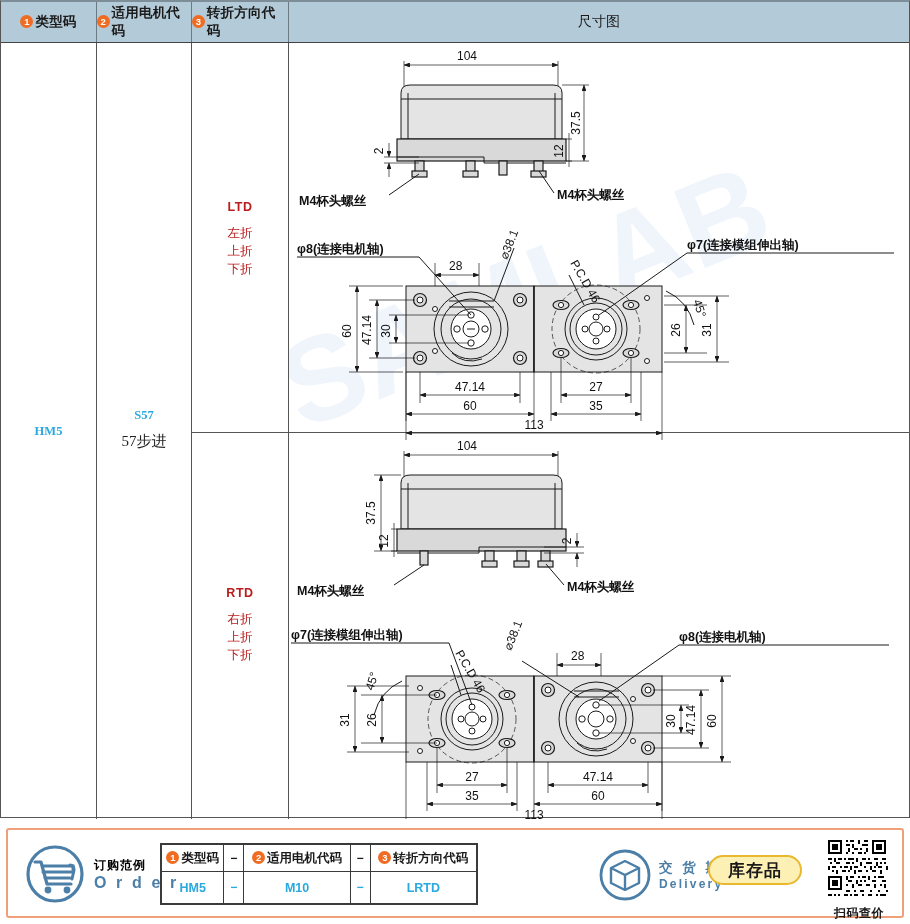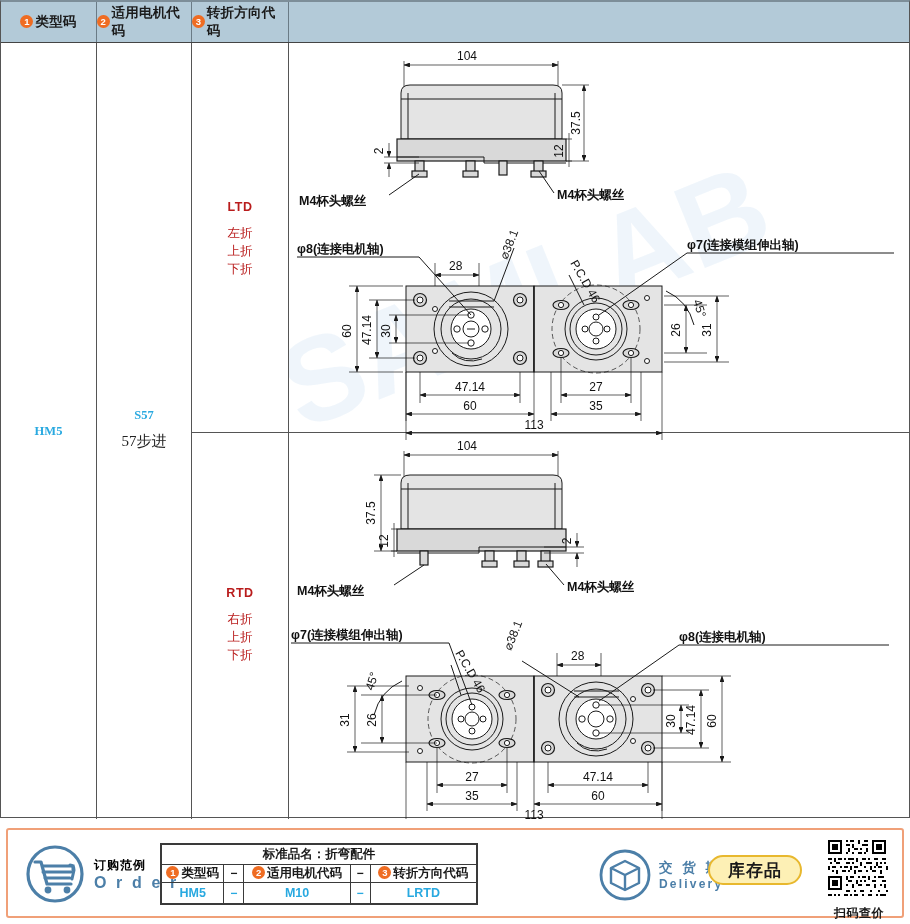--- a/index.html
+++ b/index.html
@@ -120,20 +120,23 @@
       <div class="hdr-cell" style="left:96px;width:94px;">
         <span class="badge">2</span>
           <span>适用电机代码</span>
       </div>
       <div class="hdr-sep" style="left:190px;"></div>
       <div class="hdr-cell" style="left:191px;width:96px;">
         <span class="badge">3</span>
           <span>转折方向代码</span>
       </div>
       <div class="hdr-sep" style="left:287px;"></div>
+      <div class="hdr-cell" style="left:288px;width:620px;">
+        <span style="font-weight:400;font-size:14px;">尺寸图</span>
+      </div>
     </div>
 
     <div class="vsep" style="left:95px; top:41px; height:776px;"></div>
     <div class="vsep" style="left:190px; top:41px; height:776px;"></div>
     <div class="vsep" style="left:287px; top:41px; height:776px;"></div>
 
     <div class="hsep" style="left:191px; top:430px; width:717px;"></div>
 
     <div class="code-cell" style="left:0; top:422px; width:95px;">
       <div>HM5</div>
@@ -507,23 +510,20 @@
       </svg>
       <div class="cart-txt">
         <div class="cart-cn">订购范例</div>
         <div class="cart-en">O r d e r</div>
       </div>
     </div>
 
     <div class="order-tbl">
       <table>
         <tbody>
-            <tr>
-          <td class="ot-title" colspan="5">标准品名：折弯配件</td>
-        </tr>
         <tr>
           <td class="ot-hd">
             <span class="badge">1</span><span>类型码</span>
           </td>
           <td class="ot-dash-hd">－</td>
           <td class="ot-hd">
             <span class="badge">2</span><span>适用电机代码</span>
           </td>
           <td class="ot-dash-hd">－</td>
           <td class="ot-hd">

